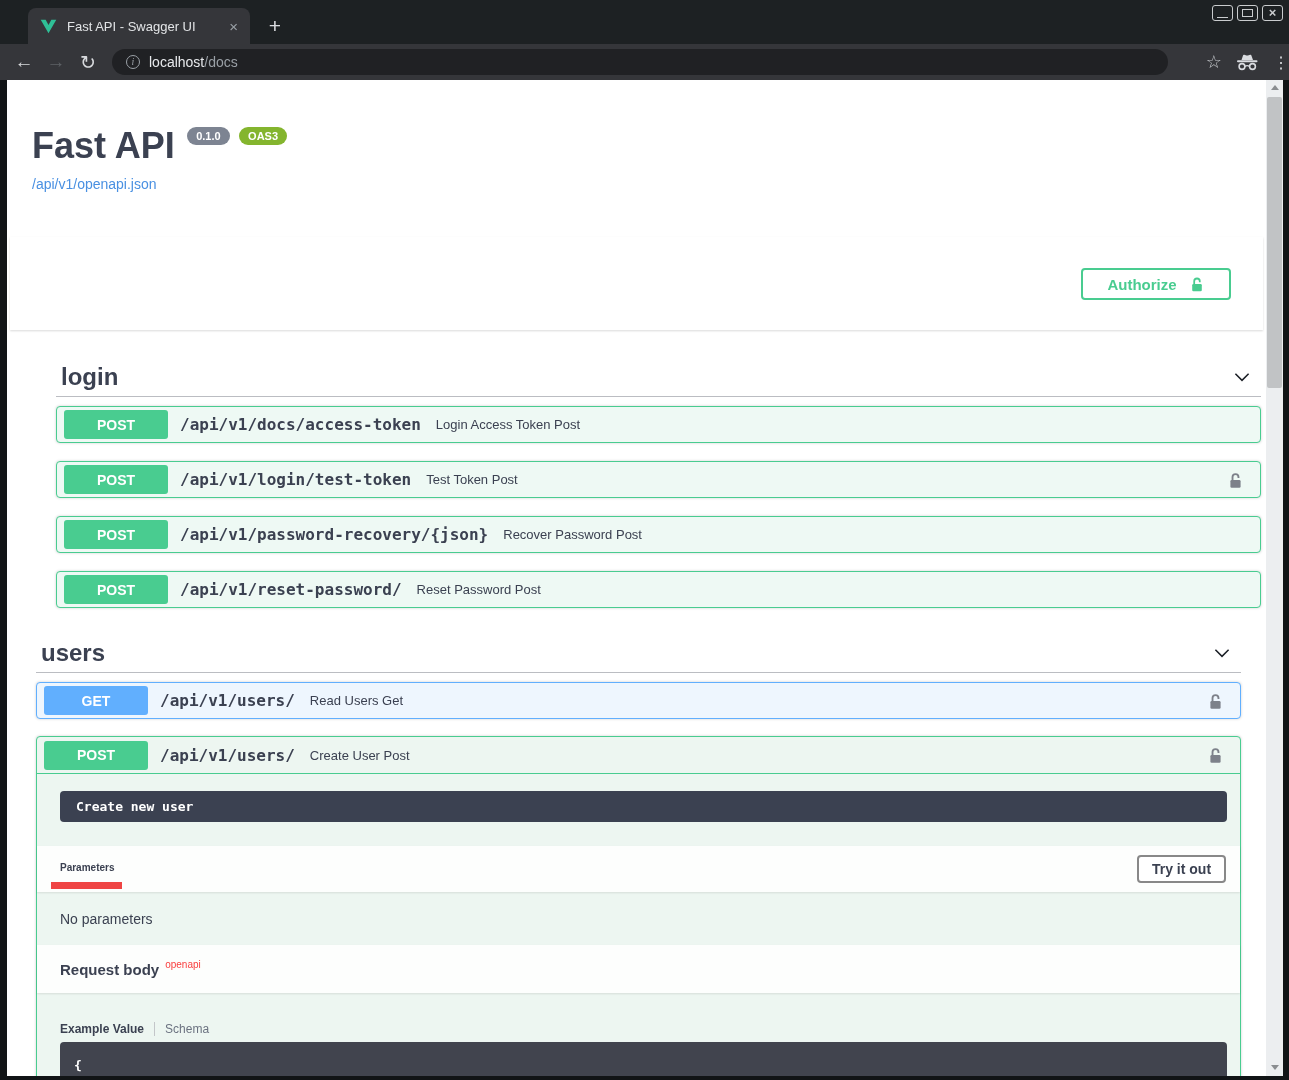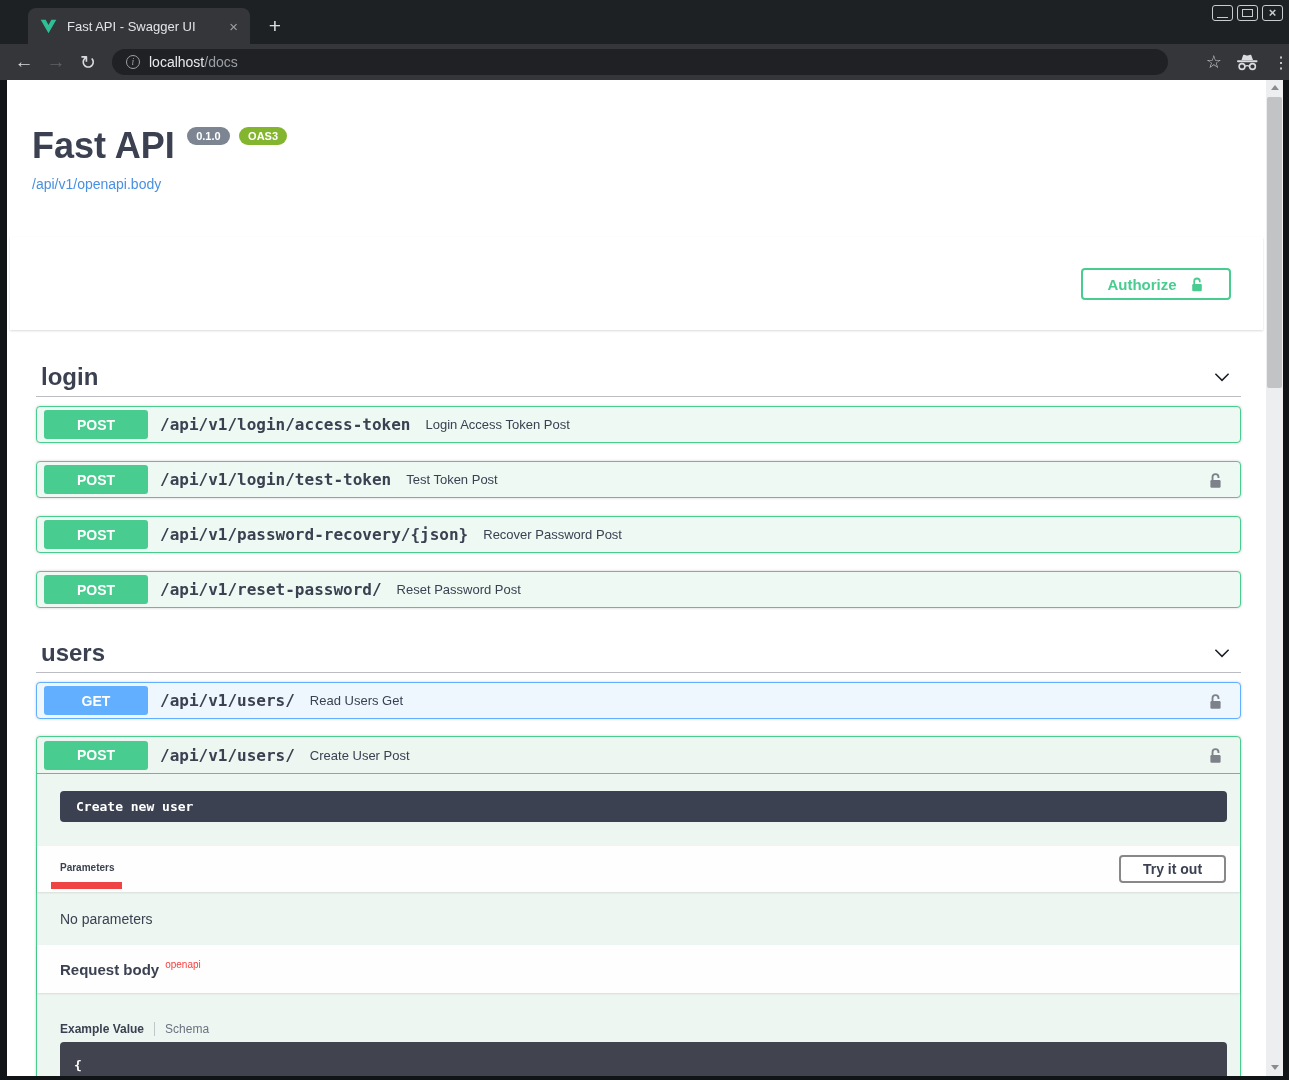--- a/index.html
+++ b/index.html
@@ -51,21 +51,21 @@
   .pill.ver { background:#7d8492; }
   .pill.oas { background:#84b52e; }
   .spec-link { font-size:14px; color:#4990e2; margin-top:8px; }
   .scheme-container { position:absolute; left:3px; top:157px; width:1253px; height:93px; background:#fff;
     box-shadow:0 1px 2px 0 rgba(0,0,0,.15); }
   .auth-btn { position:absolute; right:32px; top:31px; width:150px; height:32px; border:2px solid #49cc90;
     border-radius:4px; background:#fff; display:flex; align-items:center; justify-content:center; gap:12px;
     color:#49cc90; font-weight:bold; font-size:15px; }
 
   .tag-section { position:absolute; left:29px; width:1205px; }
-  .tag-section.login { top:277px; } .tag-section.users { top:553px; }
+  .tag-section.login { top:277px;margin-left:20px; } .tag-section.users { top:553px; }
   .tag-header { height:40px; display:flex; align-items:center; justify-content:space-between;
     border-bottom:1px solid rgba(59,65,81,.35); padding:0 8px 0 5px; }
   .tag-name { font-size:24px; font-weight:bold; color:#3b4151; }
   .ops { padding-top:9px; }
 
   .op-row { position:relative; height:37px; border-radius:4px; margin-bottom:18px;
     display:flex; align-items:center; box-shadow:0 0 3px rgba(0,0,0,.19); }
   .op-row.post { background:#eef9f4; border:1px solid #49cc90; }
   .op-row.get  { background:#eef6fe; border:1px solid #61affe; }
   .method-badge { width:104px; height:29px; border-radius:3px; margin-left:7px; color:#fff;
@@ -82,21 +82,21 @@
     background:#edf6f1; border:1px solid #49cc90; border-radius:4px 4px 0 0; box-shadow:0 0 3px rgba(0,0,0,.19); }
   .op-head { position:relative; height:37px; display:flex; align-items:center; border-bottom:1px solid #49cc90; }
   .desc-bar { margin:17px 13px 0 23px; height:31px; background:#3b4151; border-radius:4px;
     display:flex; align-items:center; padding-left:16px; }
   .desc-bar span { color:#fff; font-family:"DejaVu Sans Mono", monospace; font-size:13px; font-weight:bold; }
   .sec-header { margin-top:24px; height:46px; background:rgba(255,255,255,.85);
     box-shadow:0 1px 2px rgba(0,0,0,.1); display:flex; align-items:center; justify-content:space-between;
     padding:0 14px 0 0; }
   .param-tab { margin-left:14px; padding:13px 8px 9px 9px; font-size:10px; font-weight:bold; color:#3b4151;
     border-bottom:7px solid #ef4444; }
-  .tryout-btn { width:107px; height:28px; background:#fff; border:2px solid #888; border-radius:4px;
+  .tryout-btn { width:89px; height:28px; background:#fff; border:2px solid #888; border-radius:4px;
     font-size:14px; font-weight:bold; color:#3b4151; display:flex; align-items:center; justify-content:center; }
   .no-params { padding:19px 23px 18px; font-size:14px; color:#3b4151; }
   .rb-header { height:48px; background:rgba(255,255,255,.85); box-shadow:0 1px 2px rgba(0,0,0,.1);
     display:flex; align-items:center; justify-content:space-between; padding:0 14px 0 23px; }
   .rb-label { font-size:15px; font-weight:bold; color:#3b4151; }
   .required { font-size:10px; color:#f93e3e; vertical-align:top; position:relative; top:-2px; margin-left:6px; font-weight:normal; }
   .ct-select { position:relative; width:230px; height:30px; background:#f7f7f7; border:2px solid #41444e;
     border-radius:4px; display:flex; align-items:center; padding-left:12px;
     font-size:14px; font-weight:bold; color:#3b4151; box-shadow:0 1px 2px rgba(0,0,0,.25); }
   .ct-select svg { position:absolute; right:10px; top:9px; }
@@ -161,21 +161,21 @@
   <div class="page">
 
     <div class="api-info">
       <div>
         <span class="api-title">Fast API</span>
         <span class="badges">
           <span class="pill ver">0.1.0</span>
           <span class="pill oas">OAS3</span>
         </span>
       </div>
-      <div class="spec-link">/api/v1/openapi.body</div>
+      <div class="spec-link">/api/v1/openapi.json</div>
     </div>
 
     <div class="scheme-container">
       <div class="auth-btn">
         <span>Authorize</span>
         <svg width="16" height="17" viewBox="0 0 20 20">
           <path d="M6.5 10 V6 a3.5 3.5 0 0 1 7 0 v1.2" fill="none" stroke="#49cc90" stroke-width="2.2"></path>
           <rect x="4" y="9.5" width="12" height="9" rx="1.5" fill="#49cc90"></rect>
         </svg>
       </div>
@@ -184,21 +184,21 @@
     <div class="tag-section login">
       <div class="tag-header">
         <span class="tag-name">login</span>
         <svg width="22" height="22" viewBox="0 0 20 20">
           <polyline points="4,7 10,13 16,7" fill="none" stroke="#1b1f26" stroke-width="1.4"></polyline>
         </svg>
       </div>
       <div class="ops">
   <div class="op-row post">
     <span class="method-badge">POST</span>
-    <span class="op-path">/api/v1/login/access-token</span>
+    <span class="op-path">/api/v1/docs/access-token</span>
     <span class="op-summary">Login Access Token Post</span>
 
   </div>
 
   <div class="op-row post">
     <span class="method-badge">POST</span>
     <span class="op-path">/api/v1/login/test-token</span>
     <span class="op-summary">Test Token Post</span>
     <span class="lock-icon">
       <svg width="17" height="17" viewBox="0 0 20 20">

